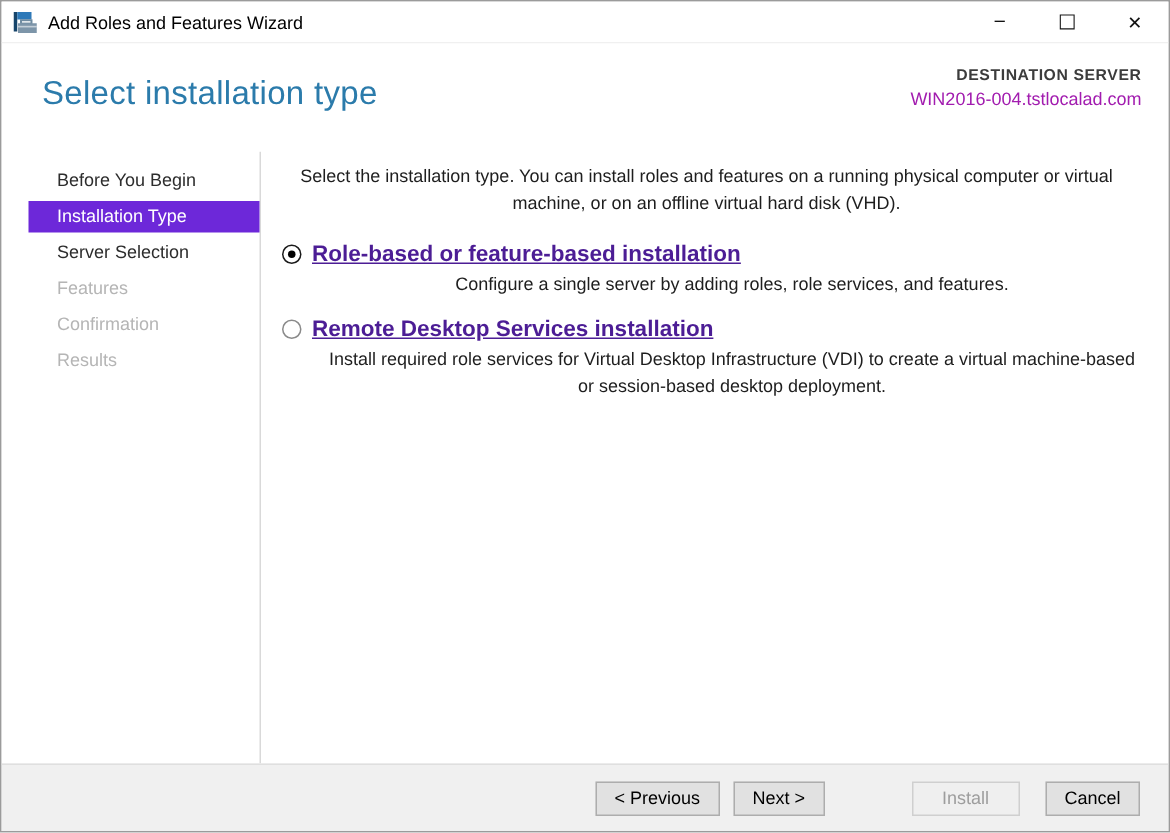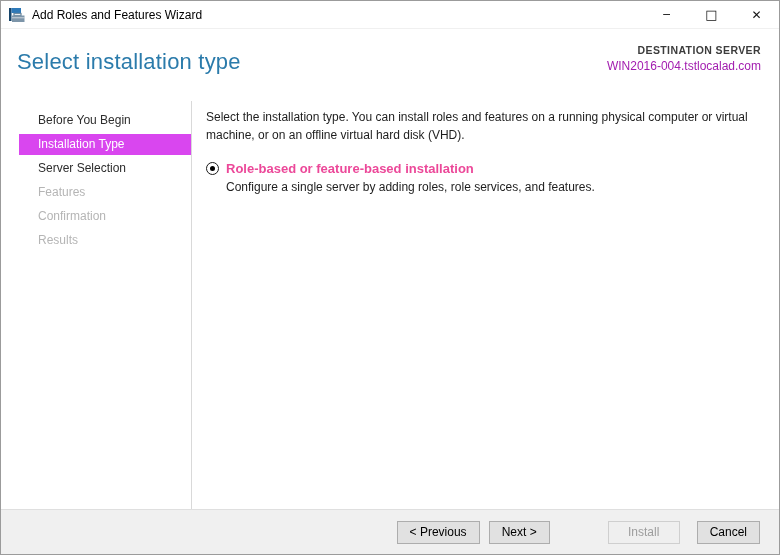--- a/index.html
+++ b/index.html
@@ -31,61 +31,61 @@
     font-size: 11px; color: #111111; cursor: default;
     background: transparent; border: none;
     font-family: "DejaVu Sans", sans-serif;
   }
   .caption-btn.maximize { font-size: 13px; }
   .caption-btn.close { font-size: 12px; }
 
   
   .header { height: 72px; flex: 0 0 auto; position: relative; background: #ffffff; }
   .page-title {
-    position: absolute; left: 16px; top: 20px;
+    position: absolute; left: 27px; top: 20px;
     font-size: 22px; font-weight: 300; color: #2b7bab;
     letter-spacing: 0.2px;
   }
   .destination { position: absolute; right: 18px; top: 15px; text-align: right; }
   .destination-label { font-size: 10.5px; color: #3c3c3c; letter-spacing: 0.4px; font-weight: bold; }
   .destination-server { font-size: 12px; color: #a21caf; margin-top: 3px; }
 
   
   .body-row { flex: 1 1 auto; display: flex; min-height: 0; background: #ffffff; }
 
-  .sidebar { width: 191px; flex: 0 0 auto; border-right: 1px solid #d9d9d9; padding-top: 7px; }
+  .sidebar { width: 173px; flex: 0 0 auto; border-right: 1px solid #d9d9d9; padding-top: 7px; }
   .nav-item {
     height: 24px; line-height: 24px;
     margin-left: 18px; padding-left: 19px;
     font-size: 12px; color: #2d2d2d; white-space: nowrap;
     cursor: default;
   }
-  .nav-item.active { background: #d946ef; color: #ffffff; height: 21px; line-height: 21px; margin-top: 2px; margin-bottom: 1px; }
+  .nav-item.active { background: #6d28d9; color: #ffffff; height: 21px; line-height: 21px; margin-top: 2px; margin-bottom: 1px; }
   .nav-item.disabled { color: #b5b5b5; }
 
-  .main { flex: 1 1 auto; padding: 7px 0 0 14px; }
+  .main { flex: 1 1 auto; padding: 7px 0 0 14px; text-align: center; }
   .intro {
     font-size: 12px; color: #1e1e1e; line-height: 18px;
     white-space: pre-line; max-width: 566px;
   }
   .option { margin-top: 17px; }
   .option-head { display: flex; align-items: center; cursor: default; }
   .radio {
     width: 13px; height: 13px; border-radius: 50%;
     border: 1px solid #4a4a4a; background: #ffffff;
     flex: 0 0 auto; margin-right: 7px;
     position: relative;
   }
   .radio.checked { border-color: #1a1a1a; }
   .radio.checked::after {
     content: ""; position: absolute; left: 3px; top: 3px;
     width: 5px; height: 5px; border-radius: 50%; background: #000000;
   }
   .radio.unchecked { border-color: #8a8a8a; }
-  .option-label { font-size: 13px; font-weight: bold; color: #ec4899; }
+  .option-label { font-size: 15px; font-weight: bold; color: #4c1d95; text-decoration: underline; }
   .option-desc {
     font-size: 12px; color: #1e1e1e; line-height: 18px;
     margin: 2px 0 0 20px; white-space: pre-line; max-width: 560px;
   }
   .option + .option { margin-top: 13px; }
 
   
   .footer {
     height: 45px; flex: 0 0 auto;
     background: #f0f0f0; border-top: 1px solid #dfdfdf;
@@ -150,20 +150,28 @@
 machine, or on an offline virtual hard disk (VHD).</p>
 
       <div class="option">
         <div class="option-head">
           <span class="radio checked"></span>
           <span class="option-label">Role-based or feature-based installation</span>
         </div>
         <div class="option-desc">Configure a single server by adding roles, role services, and features.</div>
       </div>
 
+      <div class="option">
+        <div class="option-head">
+          <span class="radio unchecked"></span>
+          <span class="option-label">Remote Desktop Services installation</span>
+        </div>
+        <div class="option-desc">Install required role services for Virtual Desktop Infrastructure (VDI) to create a virtual machine-based
+or session-based desktop deployment.</div>
+      </div>
     </div>
 
   </div>
 
   <div class="footer">
     <button class="btn btn-previous">&lt; Previous</button>
     <button class="btn btn-next">Next &gt;</button>
     <button class="btn btn-install disabled">Install</button>
     <button class="btn btn-cancel">Cancel</button>
   </div>

